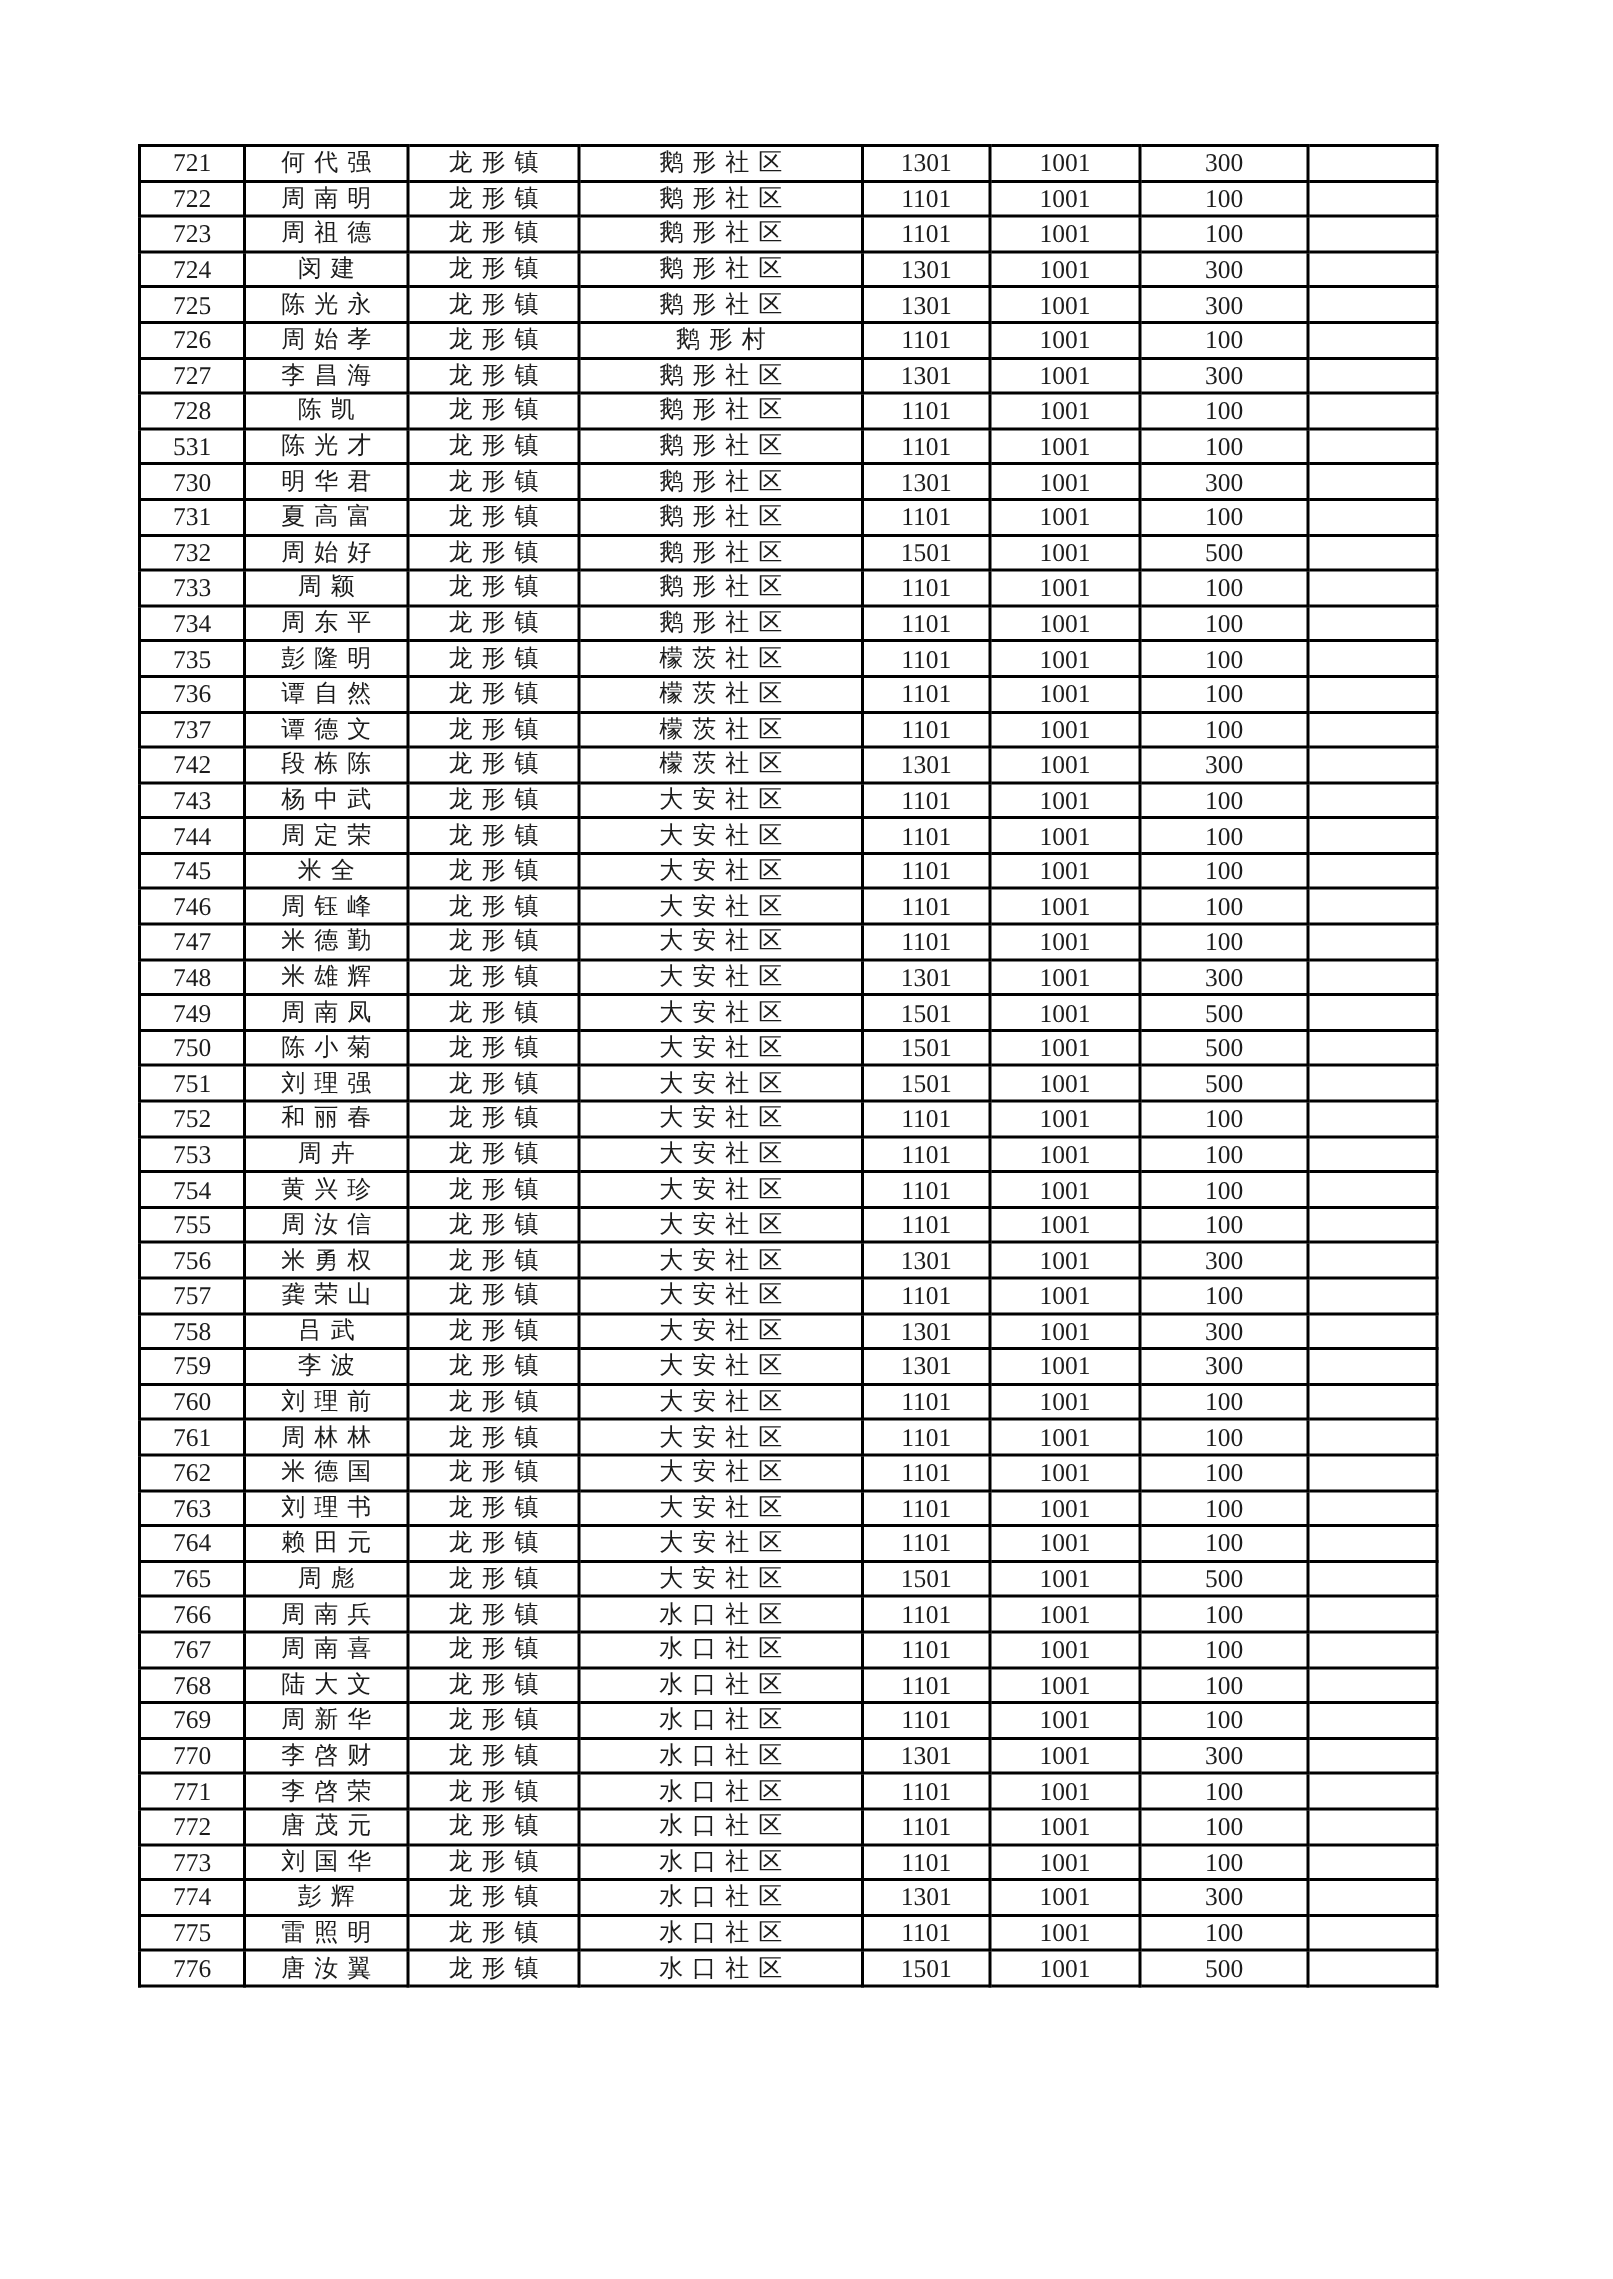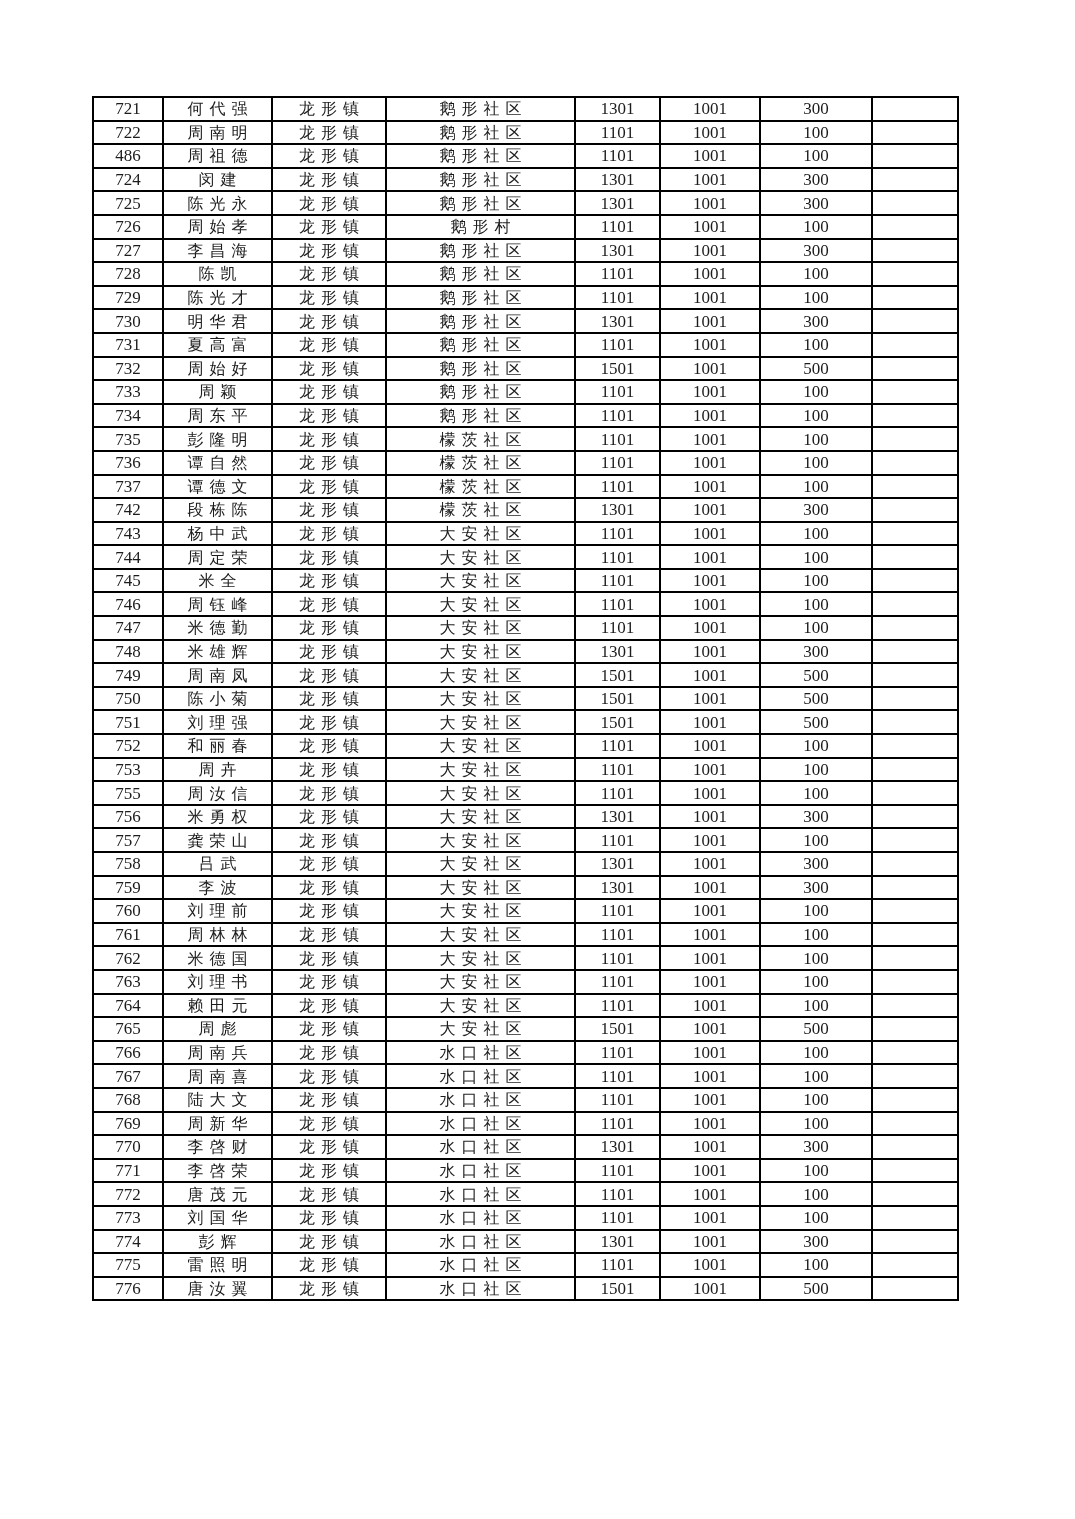--- a/index.html
+++ b/index.html
@@ -76,21 +76,21 @@
           <td>722</td>
           <td class="zh">周南明</td>
           <td class="zh">龙形镇</td>
           <td class="zh">鹅形社区</td>
           <td>1101</td>
           <td>1001</td>
           <td>100</td>
           <td></td>
         </tr>
         <tr>
-          <td>486</td>
+          <td>723</td>
           <td class="zh">周祖德</td>
           <td class="zh">龙形镇</td>
           <td class="zh">鹅形社区</td>
           <td>1101</td>
           <td>1001</td>
           <td>100</td>
           <td></td>
         </tr>
         <tr>
           <td>724</td>
@@ -136,21 +136,21 @@
           <td>728</td>
           <td class="zh">陈凯</td>
           <td class="zh">龙形镇</td>
           <td class="zh">鹅形社区</td>
           <td>1101</td>
           <td>1001</td>
           <td>100</td>
           <td></td>
         </tr>
         <tr>
-          <td>729</td>
+          <td>531</td>
           <td class="zh">陈光才</td>
           <td class="zh">龙形镇</td>
           <td class="zh">鹅形社区</td>
           <td>1101</td>
           <td>1001</td>
           <td>100</td>
           <td></td>
         </tr>
         <tr>
           <td>730</td>
@@ -338,20 +338,30 @@
           <td class="zh">龙形镇</td>
           <td class="zh">大安社区</td>
           <td>1101</td>
           <td>1001</td>
           <td>100</td>
           <td></td>
         </tr>
         <tr>
           <td>753</td>
           <td class="zh">周卉</td>
+          <td class="zh">龙形镇</td>
+          <td class="zh">大安社区</td>
+          <td>1101</td>
+          <td>1001</td>
+          <td>100</td>
+          <td></td>
+        </tr>
+        <tr>
+          <td>754</td>
+          <td class="zh">黄兴珍</td>
           <td class="zh">龙形镇</td>
           <td class="zh">大安社区</td>
           <td>1101</td>
           <td>1001</td>
           <td>100</td>
           <td></td>
         </tr>
         <tr>
           <td>755</td>
           <td class="zh">周汝信</td>

